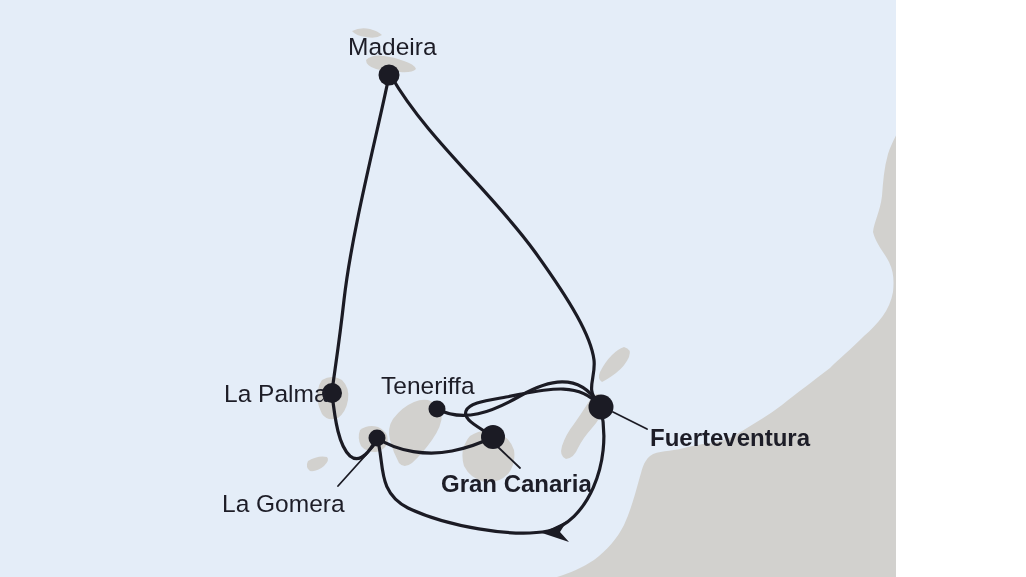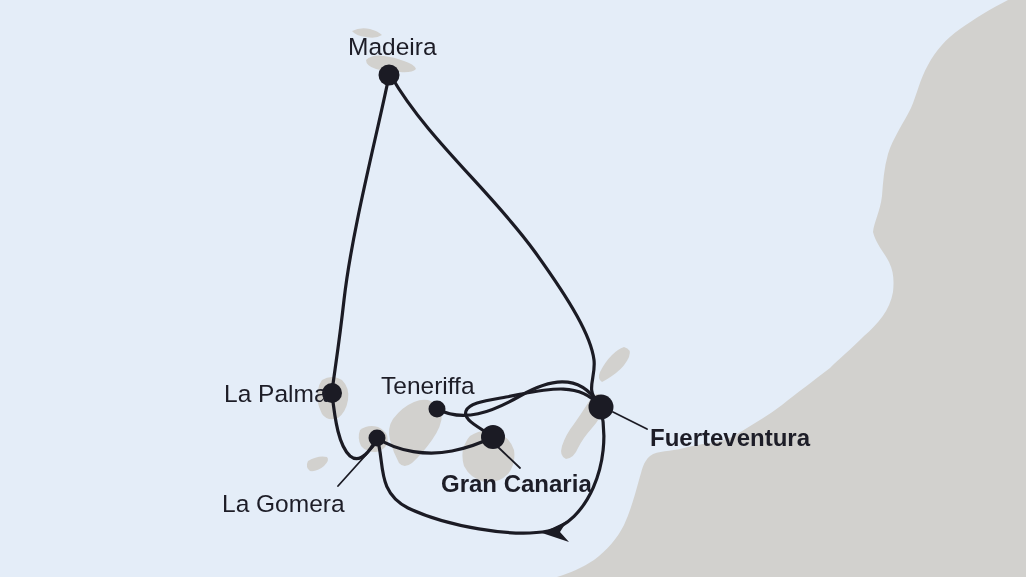--- a/index.html
+++ b/index.html
@@ -1,18 +1,18 @@
 <!DOCTYPE html>
 <html><head>
 <meta charset="utf-8">
 <style>
   html,body{margin:0;padding:0;}
   .map-stage{
     position:relative;
-    width:1026px;height:577px;
+    width:896px;height:577px;
     overflow:hidden;
     font-family:"Liberation Sans","DejaVu Sans",sans-serif;
   }
   .map-stage svg{position:absolute;left:0;top:0;display:block;}
   text.port-label{
     font-family:"Liberation Sans","DejaVu Sans",sans-serif;
     font-size:24.5px;
     fill:#1d1d27;
   }
   text.port-label.bold{font-weight:700;font-size:24px;}

